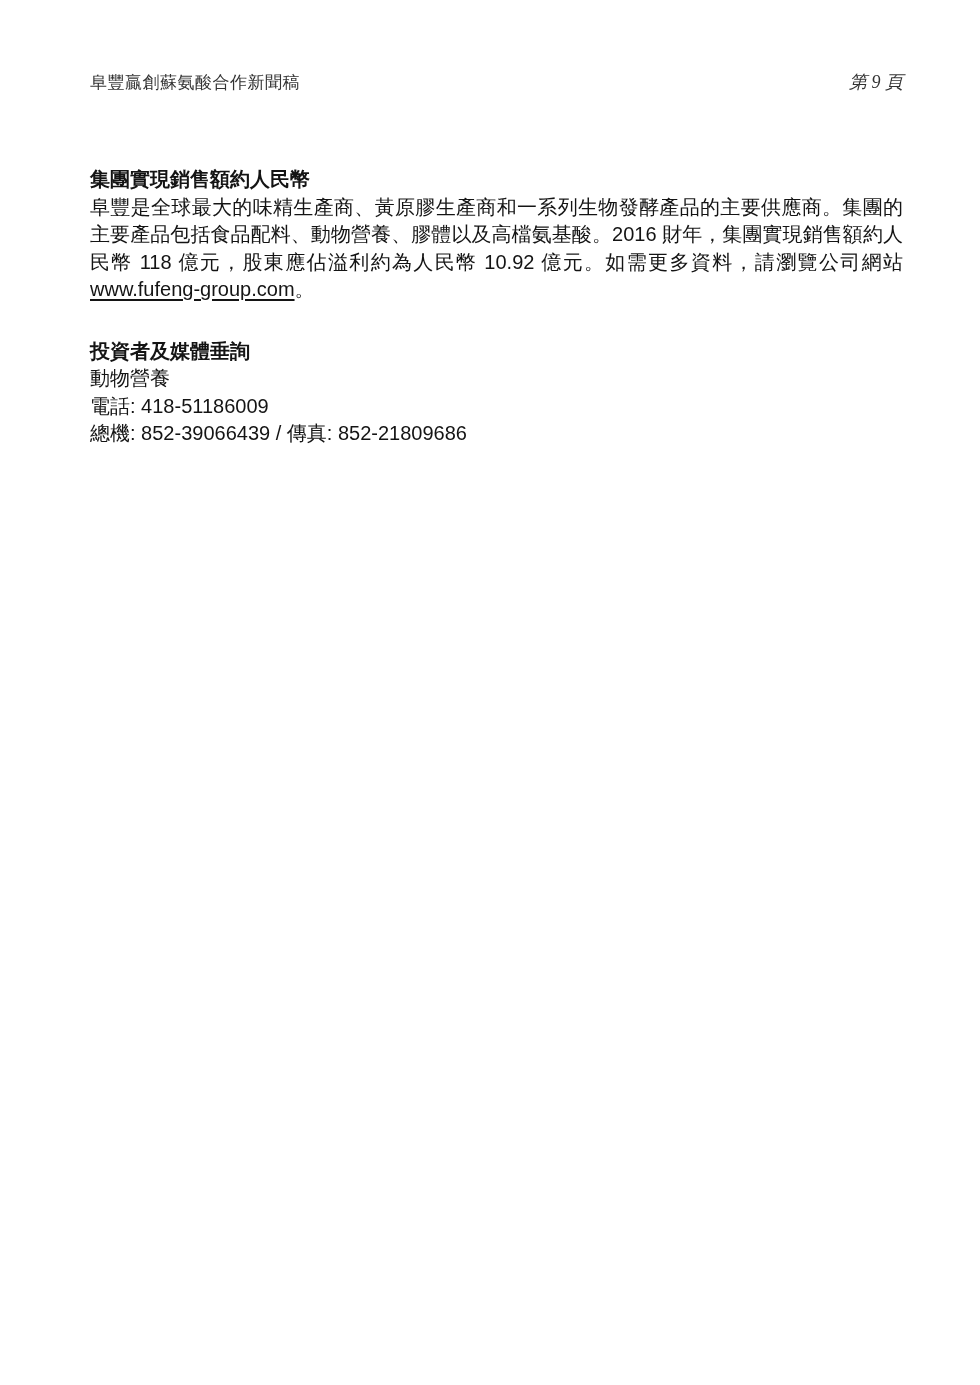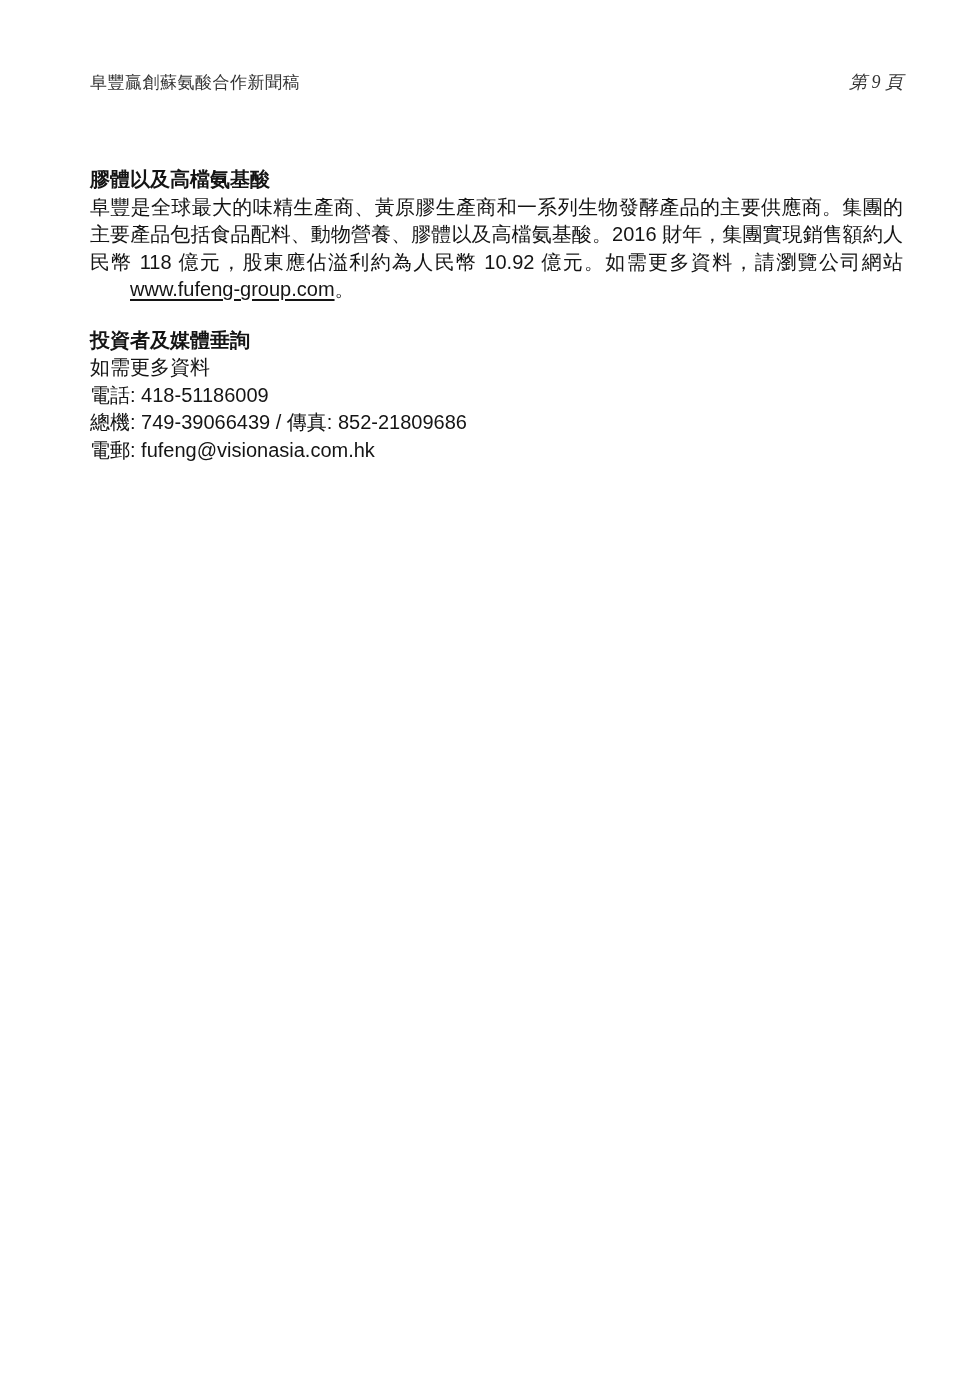--- a/index.html
+++ b/index.html
@@ -52,51 +52,49 @@
     line-height: 27.5px;
     text-align: justify;
     text-align-last: left;
     color: #141414;
   }
   .site-link {
     color: inherit;
     text-decoration: underline;
     text-underline-offset: 3px;
     cursor: pointer;
-    margin-left: 40px;
   }
   .contact-section {
-    margin-top: 23px;
+    margin-top: 34px;
   }
   .contact-line {
     font-size: 20px;
     line-height: 27.5px;
     color: #141414;
   }
 </style>
 </head>
 <body>
 
 <div class="page">
 
   <div class="header">
     <span class="header-title">阜豐贏創蘇氨酸合作新聞稿</span>
     <span class="header-page-num">第 9 頁</span>
   </div>
 
   <div class="content">
 
     <div class="about-section">
-      <div class="section-heading">膠體以及高檔氨基酸</div>
+      <div class="section-heading">集團實現銷售額約人民幣</div>
       <p class="body-text"><span>阜豐是全球最大的味精生產商、黃原膠生產商和一系列生物發酵產品的主要供應商。集團的主要產品包括食品配料、動物營養、膠體以及高檔氨基酸。2016 財年，集團實現銷售額約人民幣 118 億元，股東應佔溢利約為人民幣 10.92 億元。如需更多資料，請瀏覽公司網站</span><a class="site-link">www.fufeng-group.com</a><span>。</span></p>
     </div>
 
     <div class="contact-section">
       <div class="section-heading">投資者及媒體垂詢</div>
-      <div class="contact-line">如需更多資料</div>
+      <div class="contact-line">動物營養</div>
       <div class="contact-line">電話: 418-51186009</div>
-      <div class="contact-line">總機: 749-39066439 / 傳真: 852-21809686</div>
-      <div class="contact-line">電郵: fufeng@visionasia.com.hk</div>
+      <div class="contact-line">總機: 852-39066439 / 傳真: 852-21809686</div>
     </div>
 
   </div>
 
 </div>
 
 </body></html>

